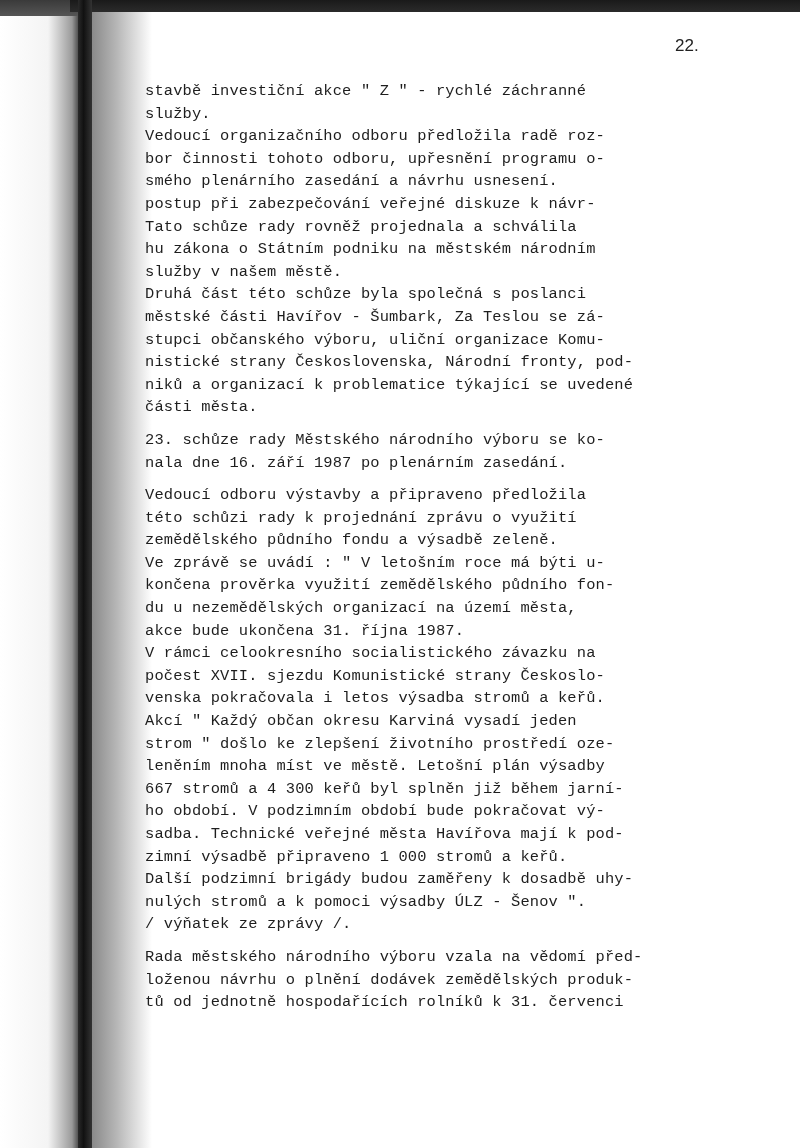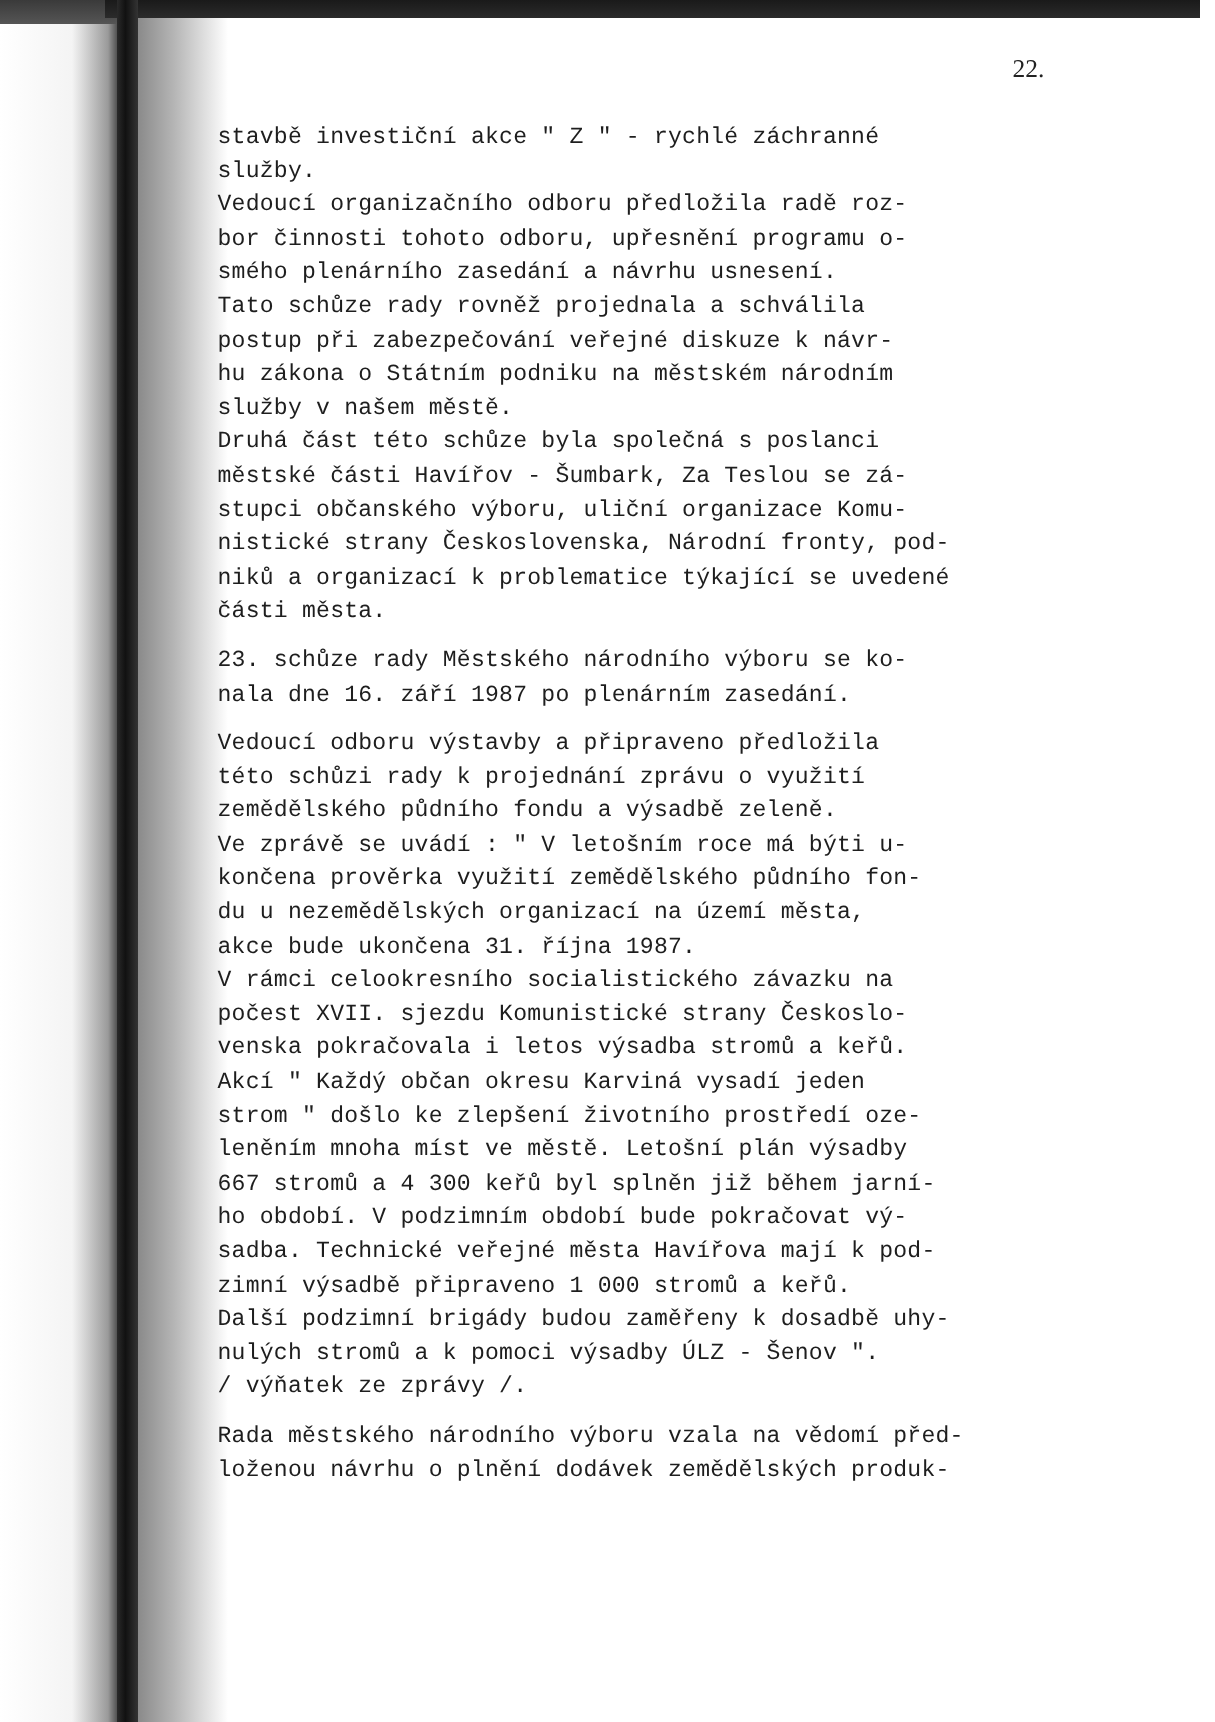--- a/index.html
+++ b/index.html
@@ -25,21 +25,21 @@
   }
   .shadow {
     position: absolute; left: 92px; top: 12px; width: 60px; height: 1136px;
     background: linear-gradient(90deg, #8a8a8a 0%, #b5b5b5 40%, #e6e6e6 80%, rgba(255,255,255,0) 100%);
   }
   .page {
     position: absolute; left: 92px; top: 12px; right: 0; bottom: 0;
   }
   .page-number {
     position: absolute; left: 583px; top: 24px;
-    font-family: Liberation Serif, serif; font-size: 17px; color: #222; text-align: center;
+    font-family: Liberation Sans, sans-serif; font-size: 17px; color: #222; text-align: center;
   }
   .text {
     position: absolute; left: 53px; top: 68px; width: 560px;
     font-family: "Liberation Mono", monospace; font-size: 15.4px;
     color: #1e1e1e; letter-spacing: 0.15px;
   }
   .line { height: 22.6px; line-height: 22.6px; white-space: pre; }
   .para { margin-bottom: 10px; }
 </style>
 </head>
@@ -53,22 +53,22 @@
 
 <div class="page">
   <div class="page-number">22.</div>
   <div class="text" id="text">
       <div class="para">
         <div class="line">stavbě investiční akce " Z " - rychlé záchranné</div>
         <div class="line">služby.</div>
         <div class="line">Vedoucí organizačního odboru předložila radě roz-</div>
         <div class="line">bor činnosti tohoto odboru, upřesnění programu o-</div>
         <div class="line">smého plenárního zasedání a návrhu usnesení.</div>
+        <div class="line">postup při zabezpečování veřejné diskuze k návr-</div>
         <div class="line">Tato schůze rady rovněž projednala a schválila</div>
-        <div class="line">postup při zabezpečování veřejné diskuze k návr-</div>
         <div class="line">hu zákona o Státním podniku na městském národním</div>
         <div class="line">služby v našem městě.</div>
         <div class="line">Druhá část této schůze byla společná s poslanci</div>
         <div class="line">městské části Havířov - Šumbark, Za Teslou se zá-</div>
         <div class="line">stupci občanského výboru, uliční organizace Komu-</div>
         <div class="line">nistické strany Československa, Národní fronty, pod-</div>
         <div class="line">niků a organizací k problematice týkající se uvedené</div>
         <div class="line">části města.</div>
       </div>
       <div class="para">
@@ -93,15 +93,16 @@
         <div class="line">ho období. V podzimním období bude pokračovat vý-</div>
         <div class="line">sadba. Technické veřejné města Havířova mají k pod-</div>
         <div class="line">zimní výsadbě připraveno 1 000 stromů a keřů.</div>
         <div class="line">Další podzimní brigády budou zaměřeny k dosadbě uhy-</div>
         <div class="line">nulých stromů a k pomoci výsadby ÚLZ - Šenov ".</div>
         <div class="line">/ výňatek ze zprávy /.</div>
       </div>
       <div class="para">
         <div class="line">Rada městského národního výboru vzala na vědomí před-</div>
         <div class="line">loženou návrhu o plnění dodávek zemědělských produk-</div>
+        <div class="line">tů od jednotně hospodařících rolníků k 31. červenci</div>
       </div>
     </div>
 </div>
 
 </body></html>

